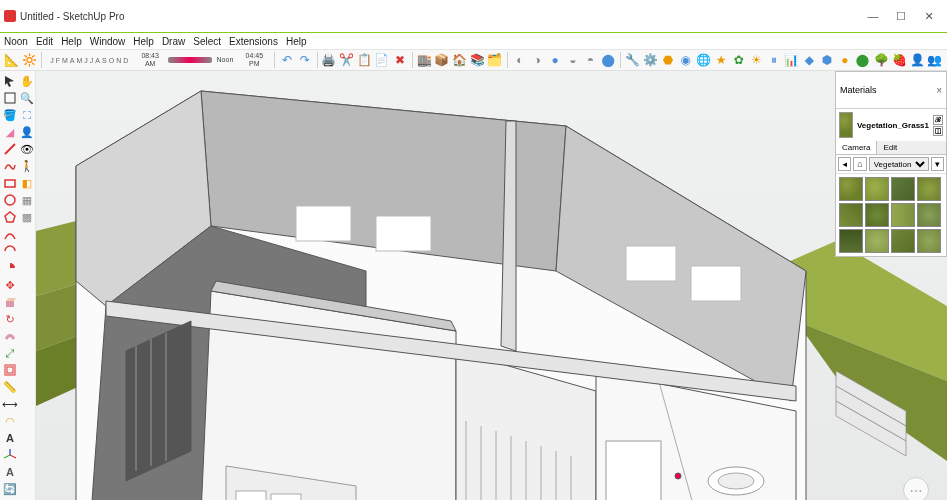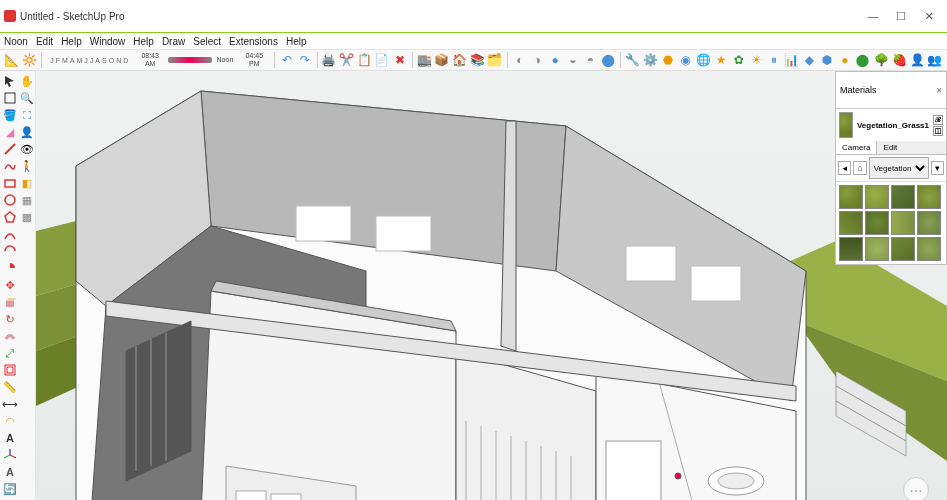--- a/index.html
+++ b/index.html
@@ -34,21 +34,21 @@
 .mat-preview { display: flex; align-items: center; padding: 3px; gap: 4px; background: #fff; font-weight: bold; }
 .mat-preview .sw { width: 26px; height: 26px; border: 1px solid #999; }
 .mat-preview .nm { font-size: 8px; flex: 1; }
 .mat-preview .arrows { display: flex; flex-direction: column; gap: 1px; }
 .mat-preview .arrows div { width: 10px; height: 10px; border: 1px solid #999; background: #fff; font-size: 7px; text-align: center; line-height: 8px; cursor: pointer; }
 .mat-tabs { display: flex; border-bottom: 1px solid #c0c0c0; background: #eee; }
 .mat-tabs div { padding: 2px 6px; font-size: 8px; cursor: pointer; }
 .mat-tabs .active { background: #fff; border-right: 1px solid #c0c0c0; }
 .mat-row { display: flex; align-items: center; padding: 2px; gap: 2px; background: #fff; border-bottom: 1px solid #e0e0e0; }
 .mat-row .ib { width: 14px; height: 14px; border: 1px solid #aaa; background: #fff; font-size: 9px; text-align: center; line-height: 12px; cursor: pointer; }
-.mat-row select { flex: 1; font-size: 8px; height: 22px; border: 1px solid #aaa; }
+.mat-row select { flex: 1; font-size: 8px; height: 14px; border: 1px solid #aaa; }
 .mat-grid { display: flex; flex-wrap: wrap; gap: 2px; padding: 3px; background: #fff; }
 .mat-grid .cell { width: 24px; height: 24px; border: 1px solid #888; cursor: pointer; }
 
 .grass1 { background: radial-gradient(circle at 30% 30%, #8a9d3e, #6b7e28 70%); }
 .grass2 { background: radial-gradient(circle at 40% 40%, #9cb048, #7a8e35); }
 .grass3 { background: linear-gradient(135deg, #5e7a3a, #4a6228); }
 .grass4 { background: radial-gradient(circle, #8fa342, #6e8030); }
 .grass5 { background: linear-gradient(45deg, #7a9038, #5d7028); }
 .grass6 { background: radial-gradient(circle, #6e8a35, #556b28); }
 .grass7 { background: linear-gradient(90deg, #95a850, #7d9040); }

